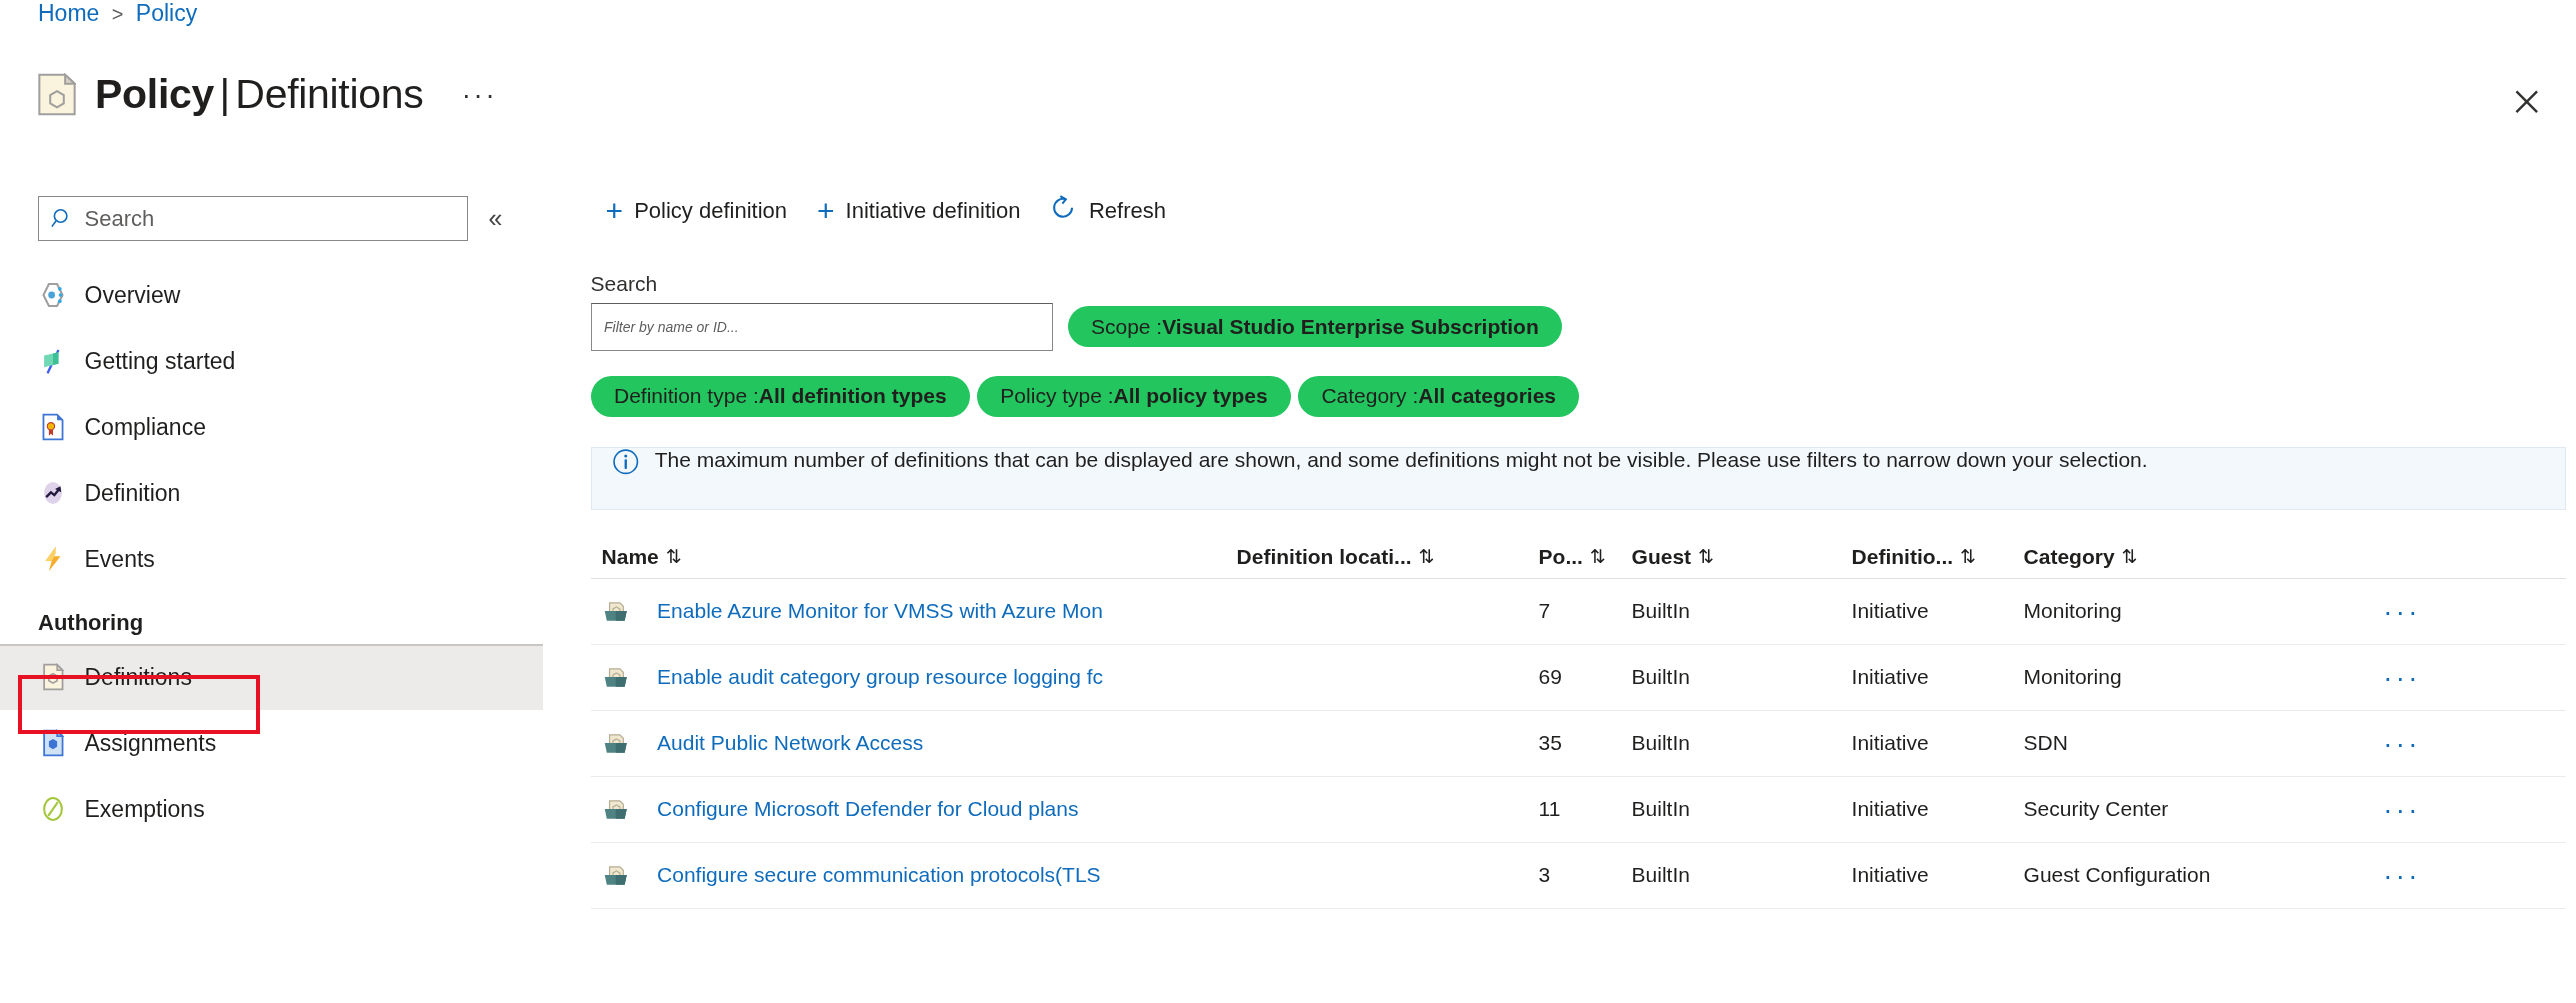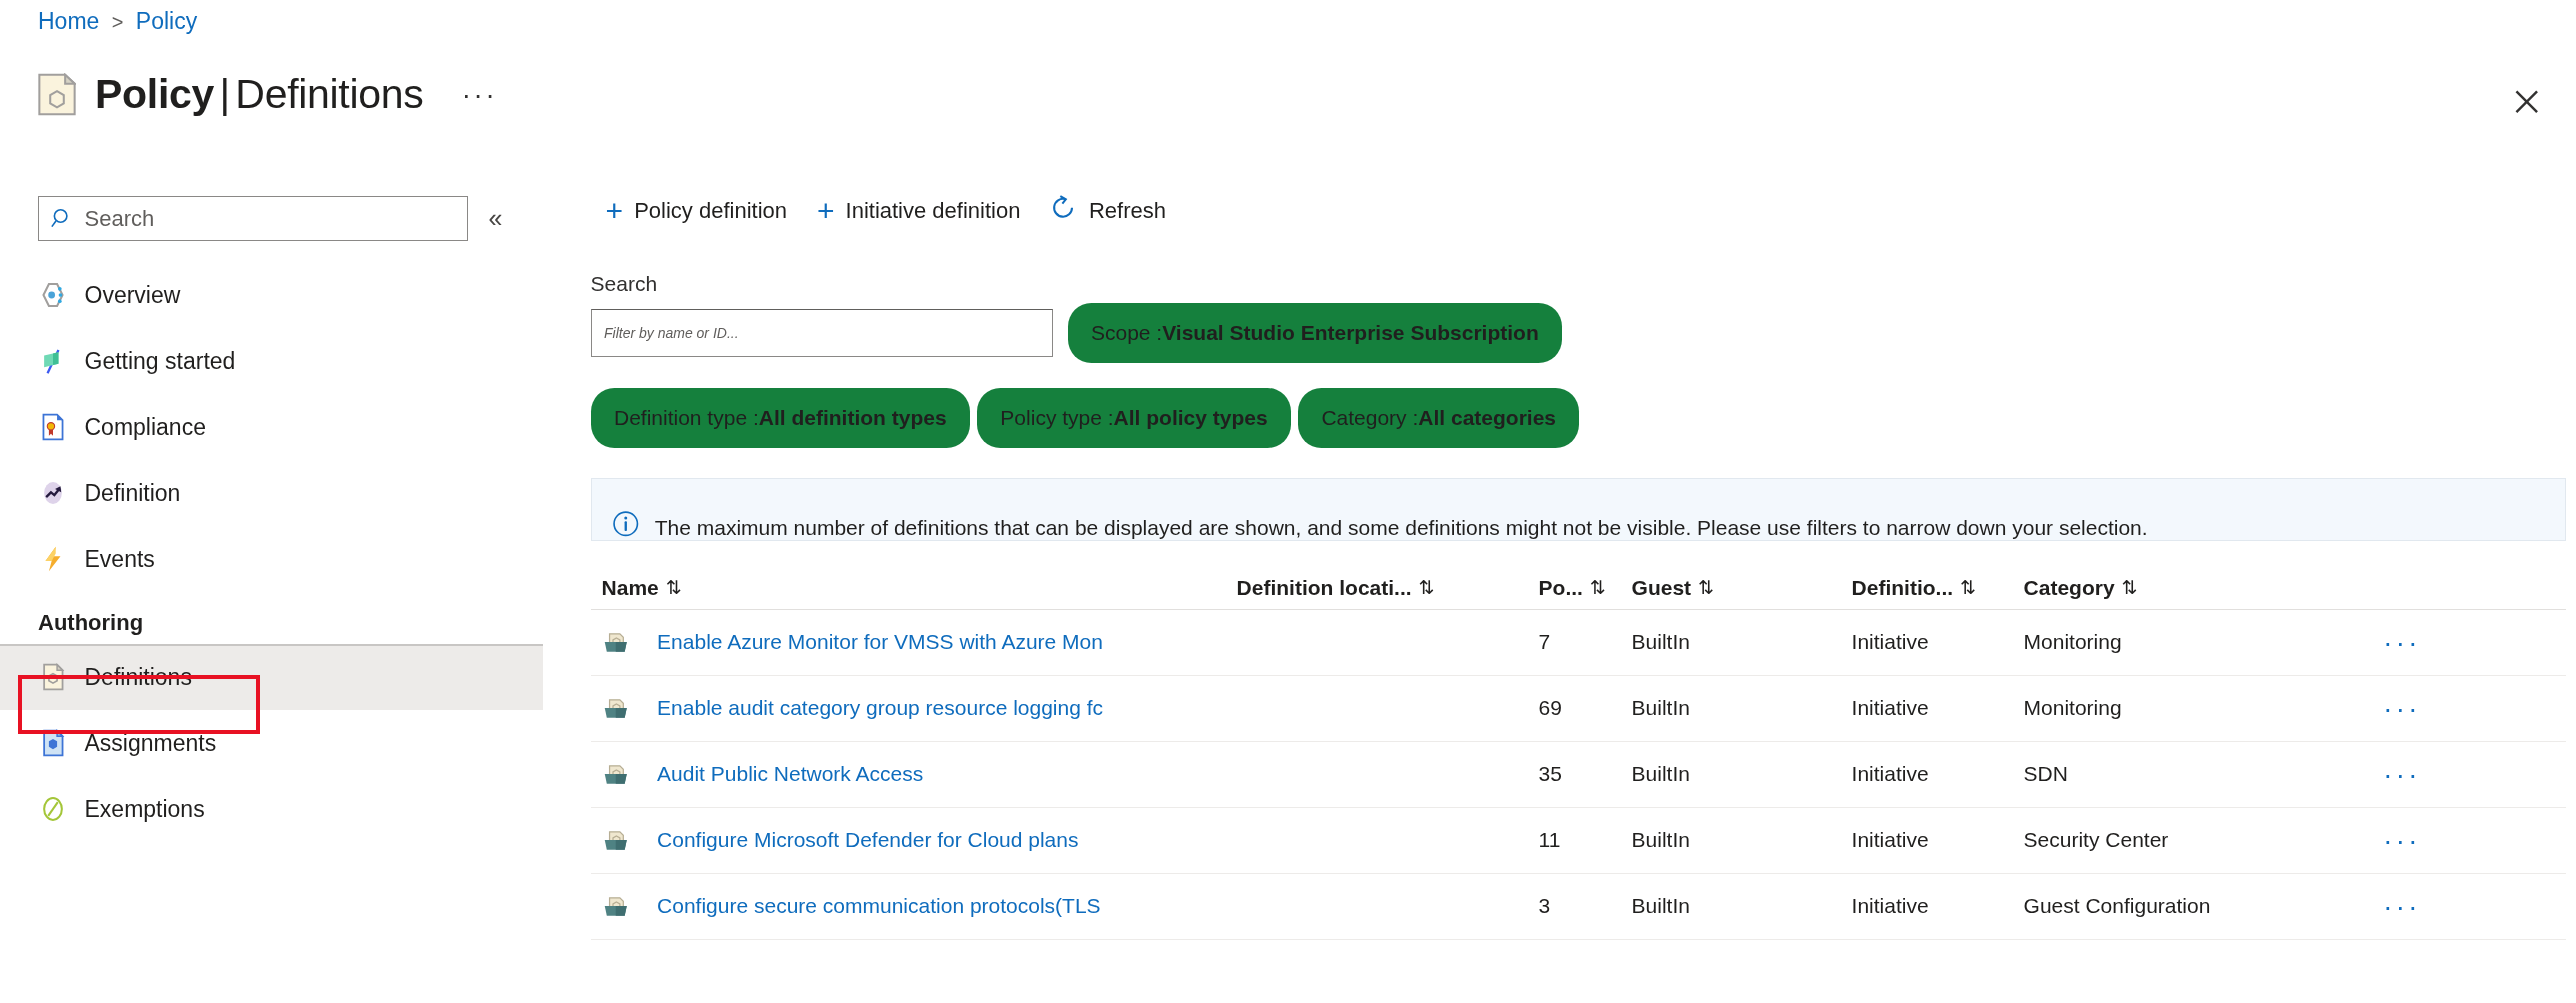--- a/index.html
+++ b/index.html
@@ -10,21 +10,21 @@
     background: #ffffff;
     font-family: "Liberation Sans", sans-serif;
     color: #1b1a19;
     overflow: hidden;
   }
 
   
   .breadcrumb {
     position: absolute;
     left: 38px;
-    top: 10px;
+    top: 2px;
     display: flex;
     align-items: center;
     gap: 12.4px;
     font-size: 23px;
     line-height: 1;
   }
   .crumb-link { color: #0f6cbd; cursor: pointer; white-space: nowrap; }
   .crumb-sep { color: #605e5c; font-size: 20px; }
 
   
@@ -206,23 +206,23 @@
     display: flex;
     align-items: center;
     padding: 0 12.4px;
   }
   .filter-input .ph {
     font-size: 14px;
     color: #605e5c;
     font-style: italic;
   }
   .pill {
-    height: 60px;
+    height: 41px;
     border-radius: 23.4px;
-    background: #15803d;
+    background: #22c55e;
     display: flex;
     align-items: center;
     padding: 0 23.4px;
     font-size: 21px;
     color: #201f1e;
     cursor: pointer;
     white-space: nowrap;
   }
   .pill b { font-weight: 700; }
   .filters-row2 {
@@ -231,21 +231,21 @@
     gap: 7px;
     margin: 25px 0 0 9.6px;
   }
 
   .info-banner {
     margin: 30px 9.6px 0 9.6px;
     background: #f3f8fd;
     border: 0.7px solid #e1e8ef;
     height: 63px;
     display: flex;
-    align-items: flex-end;
+    align-items: flex-start;
     gap: 15px;
     padding: 0 20.6px;
   }
   .info-banner .txt { font-size: 21px; color: #201f1e; }
 
   
   .tbl { margin: 26px 9.6px 0 9.6px; }
   .tbl-head {
     display: flex;
     height: 43px;

